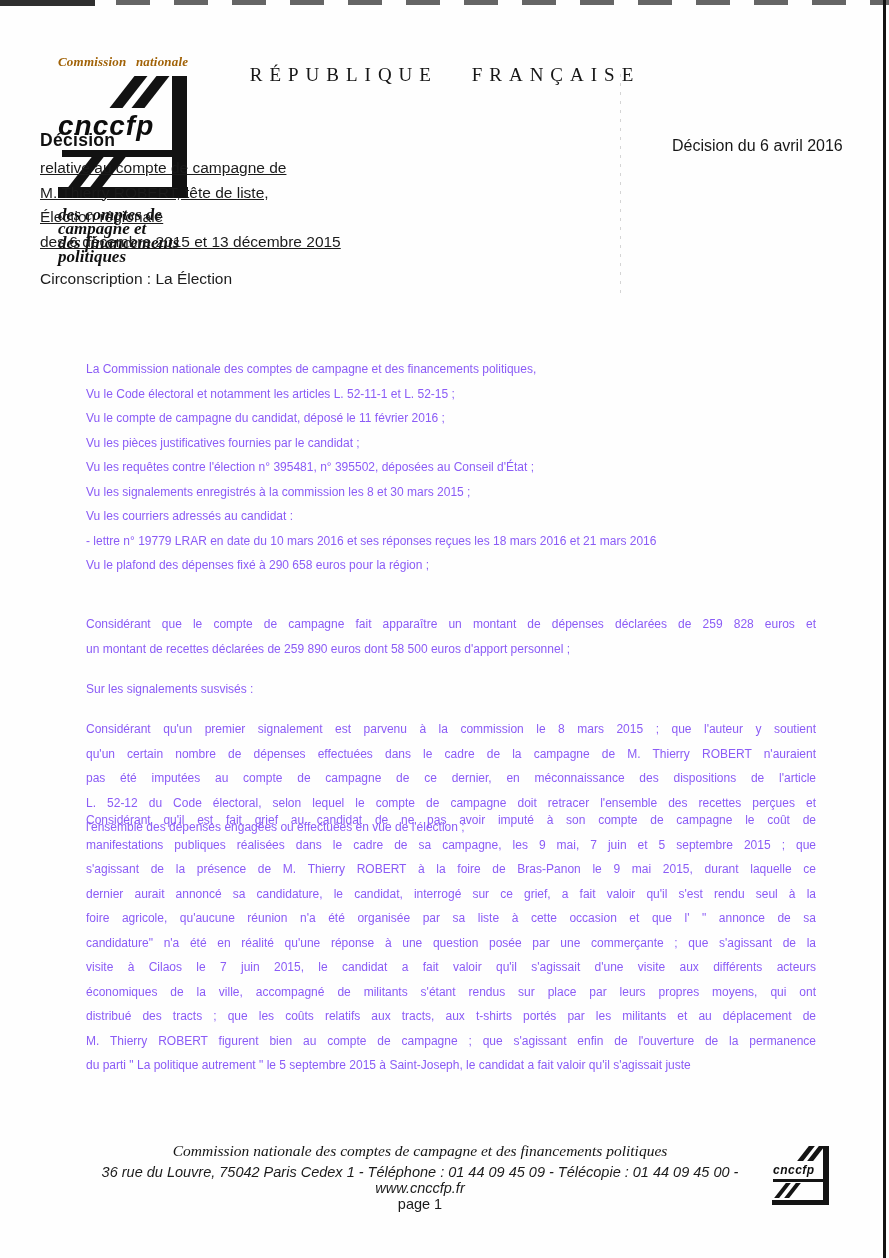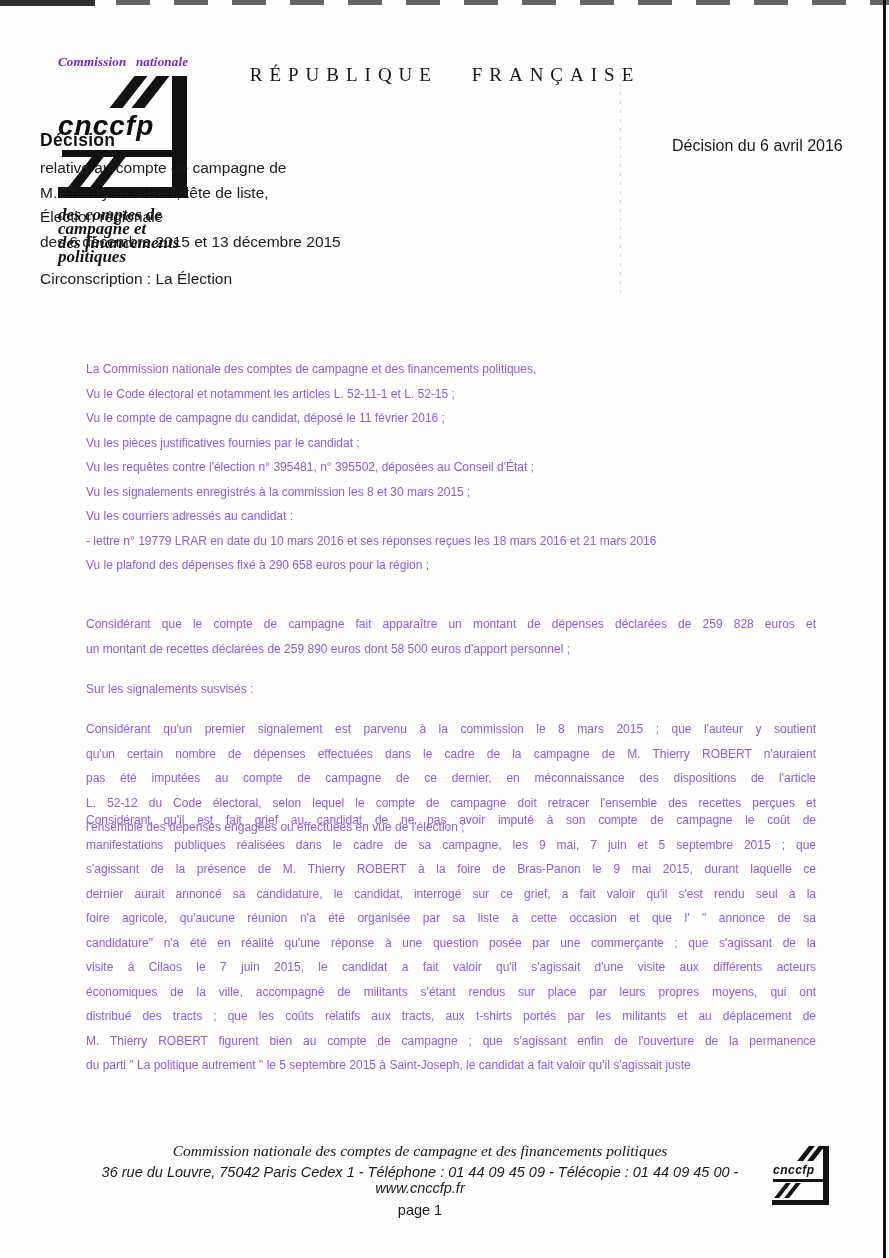--- a/index.html
+++ b/index.html
@@ -17,57 +17,57 @@
     background:repeating-linear-gradient(to right,#4a4a4a 0 34px,transparent 34px 58px);
     opacity:.85;
   }
   .scan-top-solid{position:absolute;top:0;left:0;width:95px;height:6px;background:#2f2f2f;}
   .scan-right{position:absolute;top:0;left:883px;width:3px;height:1258px;background:#141414;}
   .scan-dotted{position:absolute;top:74px;left:620px;width:1px;height:220px;
     background:repeating-linear-gradient(to bottom,#d4d4d4 0 3px,transparent 3px 9px);}
   
   .logo{position:absolute;left:58px;top:54px;width:150px;}
   .logo-label{font-family:"Liberation Serif",serif;font-weight:bold;font-style:italic;
-    font-size:13px;letter-spacing:.2px;word-spacing:6px;color:#6d28d9;}
+    font-size:13px;letter-spacing:.2px;word-spacing:6px;color:#a16207;}
   .logo-graphic{position:relative;width:140px;height:124px;margin-top:6px;}
   .lg{position:absolute;background:#121212;}
   .lg-ts1{left:64px;top:0;width:13px;height:32px;transform:skewX(-38deg);}
   .lg-ts2{left:86px;top:0;width:13px;height:32px;transform:skewX(-38deg);}
   .lg-vbar{left:114px;top:0;width:15px;height:120px;}
   .lg-underbar{left:4px;top:74px;width:112px;height:7px;}
   .lg-bs1{left:22px;top:80px;width:12px;height:32px;transform:skewX(-38deg);}
   .lg-bs2{left:44px;top:80px;width:12px;height:32px;transform:skewX(-38deg);}
   .lg-botbar{left:0;top:111px;width:130px;height:11px;}
   .logo-acronym{position:absolute;left:0;top:34px;
     font-weight:bold;font-style:italic;font-size:28px;letter-spacing:1px;color:#0d0d0d;}
   .logo-caption{margin-top:8px;font-family:"Liberation Serif",serif;font-weight:bold;
     font-style:italic;font-size:17px;line-height:14px;color:#101010;}
   
   .republic{position:absolute;top:64px;left:40px;width:810px;text-align:center;
     font-family:"Liberation Serif",serif;font-size:19px;letter-spacing:7px;
     word-spacing:22px;color:#161616;}
   .date-note{position:absolute;top:137px;left:672px;font-size:16px;color:#171717;}
   .title-block{position:absolute;top:130px;left:40px;width:790px;text-align:left;}
   .decision-title{font-weight:bold;font-size:17.5px;letter-spacing:.3px;margin-bottom:5px;color:#101010;}
-  .subtitle{font-size:15.5px;line-height:24.5px;color:#1b1b1b;}
+  .subtitle{font-size:15.5px;line-height:24.5px;color:#1b1b1b;text-decoration:underline;}
   .circ{margin-top:16px;font-size:15.5px;color:#1b1b1b;}
   
   .tblock{position:absolute;left:86px;width:730px;font-size:12px;line-height:24.5px;color:#8b5cf6;}
   .intro{top:357px;}
   .montants{top:612px;}
   .heading{top:677px;}
   .para-signalement{top:717px;}
   .para-griefs{top:808px;}
   .line{white-space:nowrap;}
   .line.j{white-space:normal;text-align:justify;text-align-last:justify;}
   
   .footer{position:absolute;top:1142px;left:60px;width:720px;text-align:center;}
   .footer-org{font-family:"Liberation Serif",serif;font-style:italic;font-size:15.5px;color:#141414;}
   .footer-address{font-size:14.5px;margin-top:4px;color:#1b1b1b;font-style:italic;}
-  .footer-page{font-size:14.5px;margin-top:6px;color:#1b1b1b;}
+  .footer-page{font-size:14.5px;color:#1b1b1b;}
   
   .flogo{position:absolute;left:772px;top:1146px;width:62px;height:66px;}
   .fl{position:absolute;background:#141414;}
   .fl-ts1{left:31px;top:0;width:6px;height:15px;transform:skewX(-38deg);}
   .fl-ts2{left:41px;top:0;width:6px;height:15px;transform:skewX(-38deg);}
   .fl-vbar{left:51px;top:0;width:6px;height:58px;}
   .fl-underbar{left:1px;top:33px;width:51px;height:3px;}
   .fl-bs1{left:8px;top:37px;width:5px;height:15px;transform:skewX(-38deg);}
   .fl-bs2{left:18px;top:37px;width:5px;height:15px;transform:skewX(-38deg);}
   .fl-botbar{left:0;top:54px;width:57px;height:5px;}

